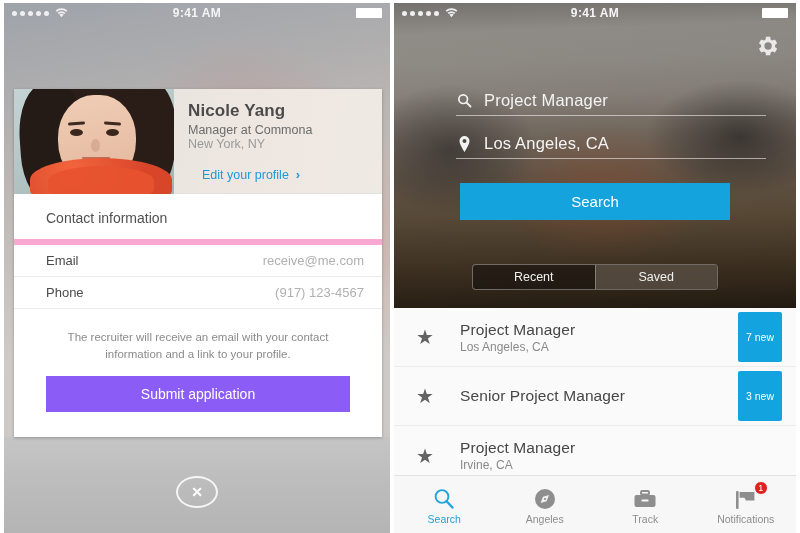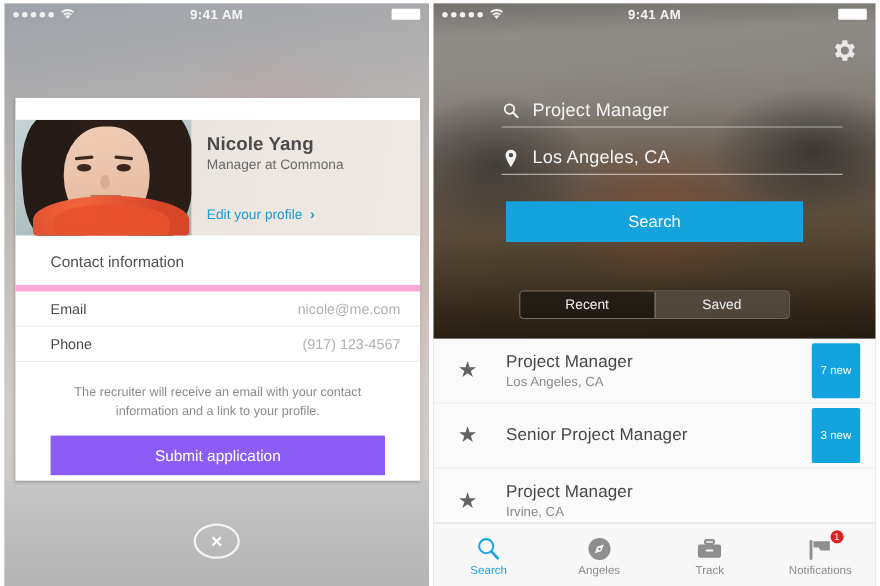--- a/index.html
+++ b/index.html
@@ -50,21 +50,20 @@
   .card-wrap {
     position:absolute; left:10px; right:8px; top:86px; bottom:96px;
     background:#ffffff;
     box-shadow:0 1px 3px rgba(0,0,0,.25);
     display:flex; flex-direction:column;
   }
   .profile-head {
     display:flex; height:105px; position:relative;
     background:linear-gradient(100deg,#dfe3e2 0%, #e7e3df 30%, #eee7e1 60%, #efe9e4 100%);
     border-bottom:1px solid #e2e2e2;
-    margin-top:20px;
   }
   .avatar {
     width:160px; height:105px; flex:none; position:relative; overflow:hidden;
     background:linear-gradient(160deg,#c4d4d4 0%, #b9c9c9 40%, #9fb3b3 100%);
   }
   
   .av-hair-l { position:absolute; left:6px; top:-6px; width:62px; height:118px; background:#241a16; border-radius:46% 34% 30% 40%; transform:rotate(-4deg); }
   .av-hair-r { position:absolute; right:-2px; top:-10px; width:66px; height:122px; background:#2a1d18; border-radius:36% 48% 44% 30%; transform:rotate(5deg); }
   .av-hair-top { position:absolute; left:22px; top:-28px; width:118px; height:78px; background:#2b1e18; border-radius:50% 50% 42% 42%; }
   .av-face { position:absolute; left:44px; top:6px; width:78px; height:92px; background:linear-gradient(170deg,#f0cdb6,#e3b79c); border-radius:46% 46% 50% 50%; }
@@ -80,21 +79,21 @@
     border-radius:50% 50% 26% 26%;
   }
   .av-scarf2 { position:absolute; left:34px; bottom:-2px; width:106px; height:30px; background:#e8522f; border-radius:50% 50% 20% 20%; opacity:.9;}
   .av-neck { position:absolute; left:62px; top:84px; width:42px; height:26px; background:#e0b295; border-radius:8px; }
 
   .profile-info { flex:1; padding:12px 10px 0 14px; position:relative; }
   .p-name { font-size:17px; font-weight:bold; color:#4b4b4b; letter-spacing:.1px; }
   .p-title { font-size:12.5px; color:#6b6b6b; margin-top:2px; }
   .p-loc { font-size:12.5px; color:#9a9a9a; margin-top:0px; }
   .p-edit {
-    position:absolute; left:14px; bottom:11px;
+    position:absolute; left:28px; bottom:11px;
     font-size:12.5px; color:#1b9ad6; display:flex; align-items:center; gap:7px; cursor:pointer;
   }
   .p-edit .chev { font-weight:bold; font-size:13px; }
 
   
   .contact-title { font-size:14px; color:#515151; padding:16px 0 13px 32px; border-bottom:6px solid #f9a8d4; }
   .c-row { display:flex; align-items:center; height:32px; padding:0 18px 0 32px; border-bottom:1px solid #ececec; }
   .c-label { font-size:13px; color:#4a4a4a; }
   .c-value { margin-left:auto; font-size:13px; color:#b0b0b0; }
 
@@ -212,32 +211,33 @@
           <div class="av-eye l"></div>
             <div class="av-eye r"></div>
           <div class="av-nose"></div>
           <div class="av-mouth"></div>
           <div class="av-scarf"></div>
           <div class="av-scarf2"></div>
         </div>
         <div class="profile-info">
           <div class="p-name">Nicole Yang</div>
           <div class="p-title">Manager at Commona</div>
+          <div class="p-loc">New York, NY</div>
           <div class="p-edit">
             <span>Edit your profile</span>
             <span class="chev">›</span>
           </div>
         </div>
       </div>
 
       <div class="contact-title">Contact information</div>
 
       <div class="c-row">
         <span class="c-label">Email</span>
-        <span class="c-value">nicole@me.com</span>
+        <span class="c-value">receive@me.com</span>
       </div>
       <div class="c-row">
         <span class="c-label">Phone</span>
         <span class="c-value">(917) 123-4567</span>
       </div>
 
       <div class="disclaimer">The recruiter will receive an email with your contact information and a link to your profile.</div>
       <button class="submit-btn">Submit application</button>
     </div>
 

